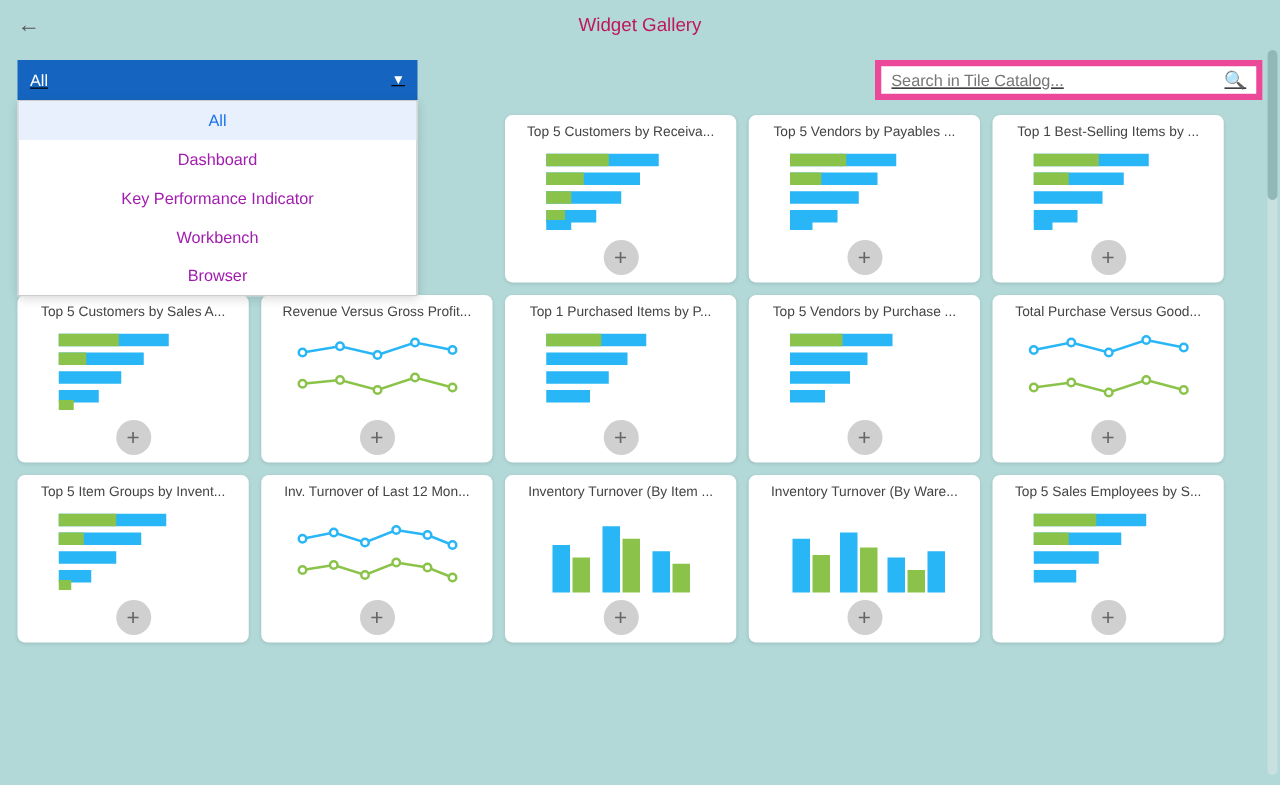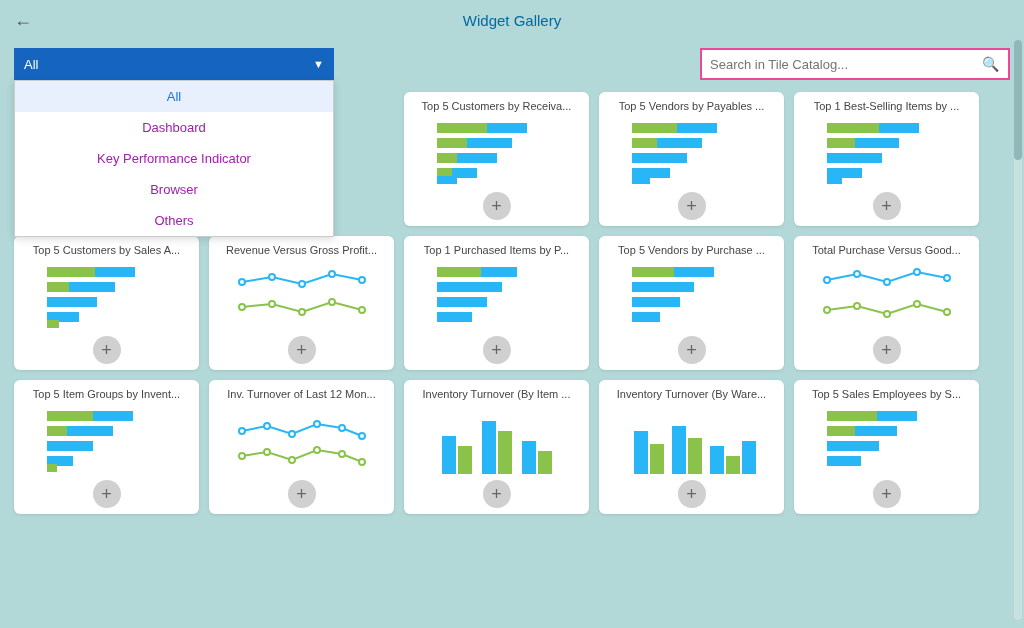--- a/index.html
+++ b/index.html
@@ -23,27 +23,28 @@
       position: absolute;
       left: 14px;
       top: 50%;
       transform: translateY(-50%);
       cursor: pointer;
       font-size: 18px;
       color: #555;
     }
     .header-title {
       font-size: 15px;
-      color: #0369a1;
+      color: #be185d;
     }
     .toolbar {
       display: flex;
       padding: 8px 14px;
       gap: 6px;
       position: relative;
+      text-decoration: underline;
     }
     .dropdown-wrapper {
       position: relative;
       width: 320px;
     }
     .dropdown-btn {
       width: 100%;
       height: 32px;
       background: #1565c0;
       color: white;
@@ -82,21 +83,21 @@
     }
     .search-wrapper {
       flex: 1;
       display: flex;
       justify-content: flex-end;
     }
     .search-box {
       display: flex;
       align-items: center;
       background: white;
-      border: 2px solid #ec4899;
+      border: 5px solid #ec4899;
       width: 310px;
       height: 32px;
       padding: 0 8px;
     }
     .search-box input {
       border: none;
       outline: none;
       flex: 1;
       font-size: 13px;
       color: #999;
@@ -187,22 +188,22 @@
 <div class="toolbar">
   <div class="dropdown-wrapper">
     <button class="dropdown-btn">
       <span class="label">All</span>
       <span style="font-size:11px;">▼</span>
     </button>
     <div class="dropdown-menu">
       <div class="menu-item selected">All</div>
       <div class="menu-item">Dashboard</div>
       <div class="menu-item">Key Performance Indicator</div>
+      <div class="menu-item">Workbench</div>
       <div class="menu-item">Browser</div>
-      <div class="menu-item">Others</div>
     </div>
   </div>
   <div class="search-wrapper">
     <div class="search-box">
       <input type="text" placeholder="Search in Tile Catalog..." style="">
       <span class="search-icon">🔍</span>
     </div>
   </div>
 </div>
 

